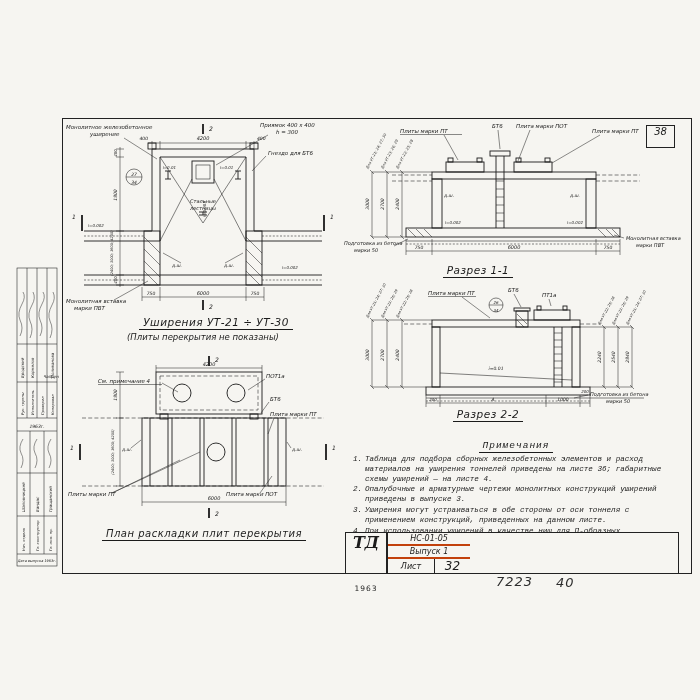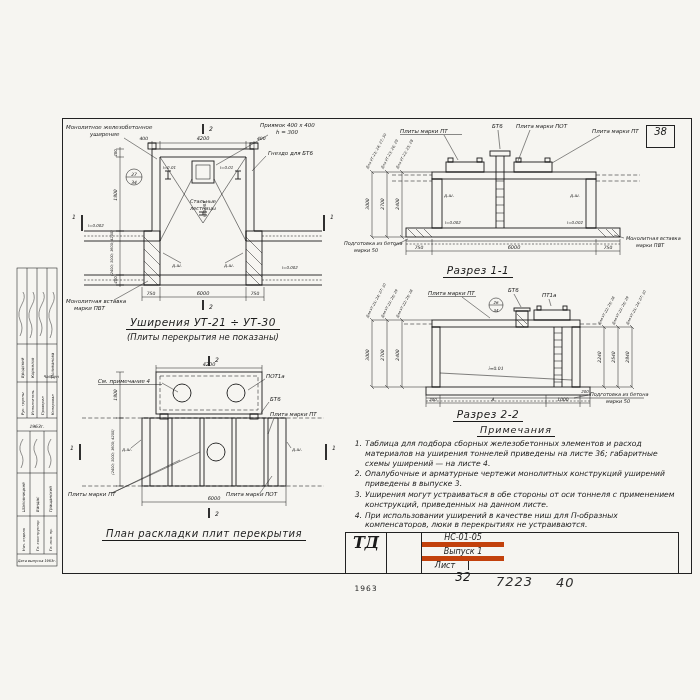--- a/index.html
+++ b/index.html
@@ -24,23 +24,23 @@
   .notes-title{text-align:center;font-size:9.5px;font-style:italic;letter-spacing:1px;margin-bottom:4px;}
   .notes-title span{border-bottom:1px solid #1b1b1b;padding:0 3px 1px 3px;}
   .note-item{display:flex;font-size:7.6px;line-height:9.8px;font-style:italic;margin-bottom:1px;}
   .note-num{min-width:10px;text-align:right;margin-right:3px;}
   .titleblock{display:flex;border:1.3px solid #222;background:#f6f5f1;}
   .tb-logo{width:40px;border-right:1.2px solid #222;text-align:center;}
   .tb-abbr{font-family:"DejaVu Serif",serif;font-weight:bold;font-style:italic;font-size:16px;line-height:20px;}
   .tb-year{font-size:7.5px;letter-spacing:1px;line-height:9px;margin-top:31px;}
   .tb-title{flex:1;display:flex;align-items:center;justify-content:center;font-size:10px;font-style:italic;letter-spacing:0.6px;}
   .tb-right{width:82px;border-left:1.2px solid #222;display:flex;flex-direction:column;}
-  .tb-row{height:13px;border-bottom:5px solid #c2410c;display:flex;align-items:center;justify-content:center;font-size:8px;font-style:italic;}
+  .tb-row{height:13px;border-bottom:2px solid #c2410c;display:flex;align-items:center;justify-content:center;font-size:8px;font-style:italic;}
   .tb-row:last-child{border-bottom:none;height:14px;}
-  .tb-sheet{display:flex;width:100%;height:100%;flex-direction:column;}
+  .tb-sheet{display:flex;width:100%;height:100%;}
   .tb-sheet .lab{width:46px;border-right:1px solid #222;display:flex;align-items:center;justify-content:center;}
   .tb-sheet .num{flex:1;display:flex;align-items:center;justify-content:center;font-size:12px;}
   .corner38{border:1.1px solid #222;display:flex;align-items:flex-start;justify-content:center;
             font-size:10px;font-style:italic;}
   .hand{font-size:13px;font-style:italic;color:#2d2d2d;letter-spacing:1px;}
 </style>
 </head>
 <body>
 
 <div class="abs frame" style="left:62px;top:118px;width:628px;height:454px;"></div>
@@ -114,21 +114,21 @@
     <path class="dim" d="M117 144 L99 134"></path>
     <text class="t45" x="160" y="148">д.ш.</text>
     <path class="dim" d="M161 144 L179 134"></path>
     <text class="t4" x="24" y="108">i=0.002</text>
     <text class="t4" x="218" y="150">i=0.002</text>
     <text class="t4" x="112" y="50" text-anchor="end">i=0.01</text>
     <text class="t4" x="156" y="50">i=0.01</text>
     <text class="t4" transform="rotate(-90 142 90)" x="142" y="90" text-anchor="middle">i=0.005</text>
   </g>
 </svg>
-<div class="abs dtitle" style="left:96px;top:316px;width:214px;">
+<div class="abs dtitle" style="left:109px;top:316px;width:214px;">
   <span>Уширения УТ-21 ÷ УТ-30</span>
 </div>
 <div class="abs subt" style="left:96px;top:332px;width:214px;">(Плиты перекрытия не показаны)</div>
 
 <svg class="abs" style="left:344px;top:119px;" width="346" height="150" viewBox="0 0 346 150">
   <g>
     <path class="dim" d="M28 53 V118 M43 53 V118 M58 53 V118 M28 53 H88 M28 118 H62 M26 51 L30 55 M26 116 L30 120 M41 51 L45 55 M41 116 L45 120 M56 51 L60 55 M56 116 L60 120"></path>
     <text class="t36" transform="rotate(-62 24 50)" x="24" y="50">Для УТ-21; 24; 27; 30</text>
     <text class="t36" transform="rotate(-62 39 50)" x="39" y="50">Для УТ-23; 26; 29</text>
     <text class="t36" transform="rotate(-62 54 50)" x="54" y="50">Для УТ-22; 25; 28</text>
@@ -300,41 +300,41 @@
     <text class="t45" x="58" y="99">д.ш.</text>
     <path class="dim" d="M67 96 L77 88"></path>
     <text class="t45" x="228" y="99">д.ш.</text>
     <path class="dim" d="M227 96 L223 90"></path>
   </g>
 </svg>
 <div class="abs dtitle" style="left:76px;top:528px;width:256px;font-size:10px;">
   <span>План раскладки плит перекрытия</span>
 </div>
 
-<div class="abs" style="left:352px;top:424px;width:328px;">
+<div class="abs" style="left:352px;top:440px;width:328px;font-family:Liberation Mono, monospace;">
   <div class="notes-title"><span>Примечания</span></div>
   <div class="note-item">
     <span class="note-num">1.</span>
     <span class="note-text">Таблица для подбора сборных железобетонных элементов и расход материалов на уширения тоннелей приведены на листе 36; габаритные схемы уширений — на листе 4.</span>
   </div>
   <div class="note-item">
     <span class="note-num">2.</span>
     <span class="note-text">Опалубочные и арматурные чертежи монолитных конструкций уширений приведены в выпуске 3.</span>
   </div>
   <div class="note-item">
     <span class="note-num">3.</span>
     <span class="note-text">Уширения могут устраиваться в обе стороны от оси тоннеля с применением конструкций, приведенных на данном листе.</span>
   </div>
   <div class="note-item">
     <span class="note-num">4.</span>
     <span class="note-text">При использовании уширений в качестве ниш для П-образных компенсаторов, люки в перекрытиях не устраиваются.</span>
   </div>
 </div>
 
-<div class="abs titleblock" style="left:345px;top:532px;width:332px;height:40px;gap:34px;">
+<div class="abs titleblock" style="left:345px;top:532px;width:332px;height:40px;">
   <div class="tb-logo">
     <div class="tb-abbr">ТД</div>
     <div class="tb-year">1963</div>
   </div>
   <div class="tb-right">
     <div class="tb-row">НС-01-05</div>
     <div class="tb-row">Выпуск 1</div>
     <div class="tb-row">
       <div class="tb-sheet">
         <span class="lab">Лист</span>

